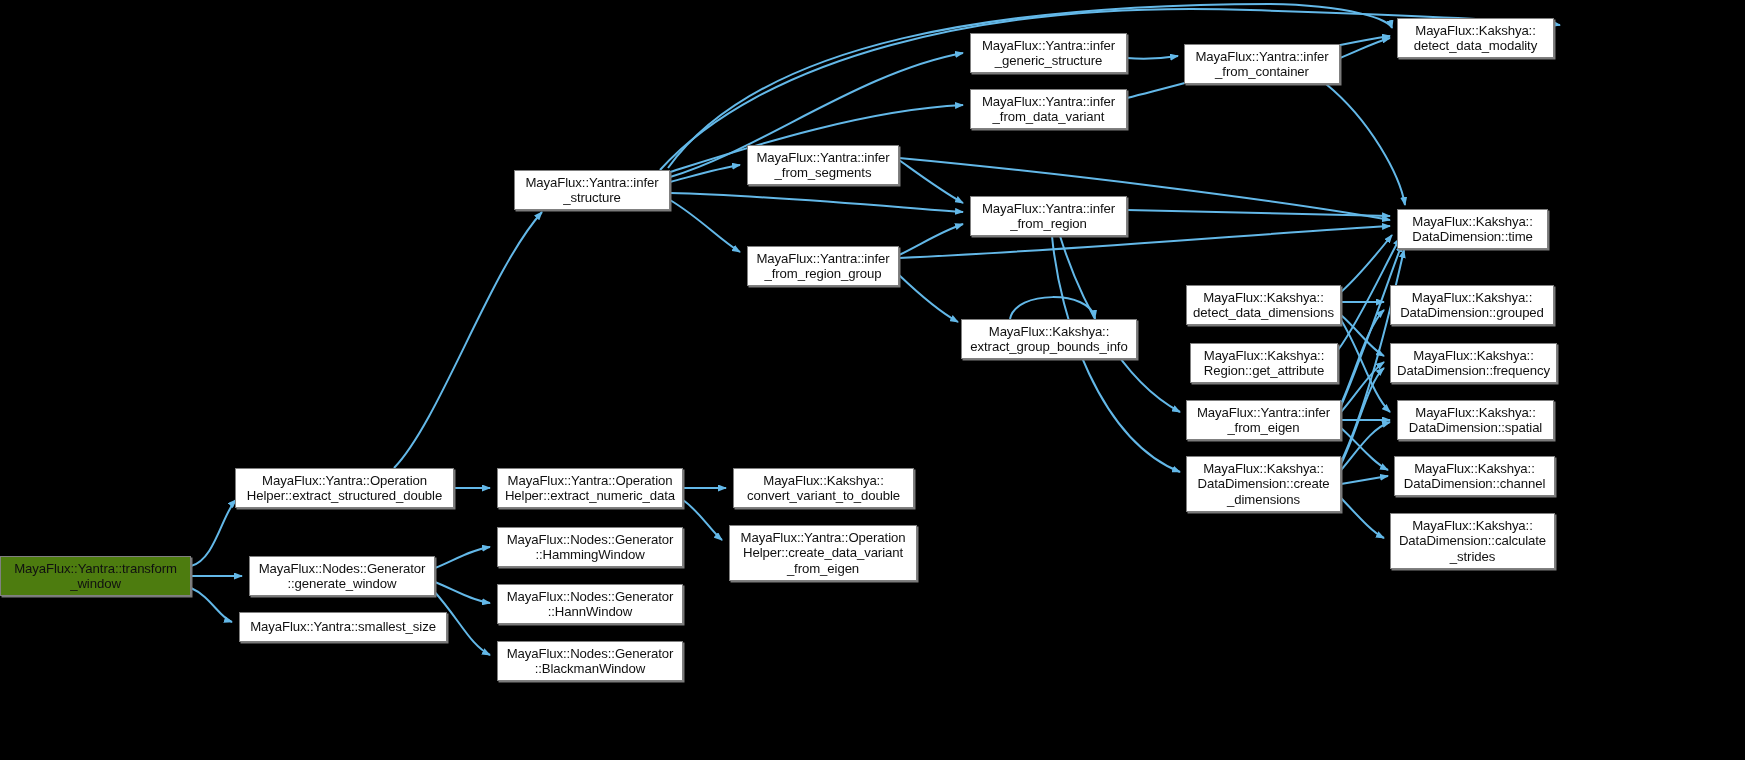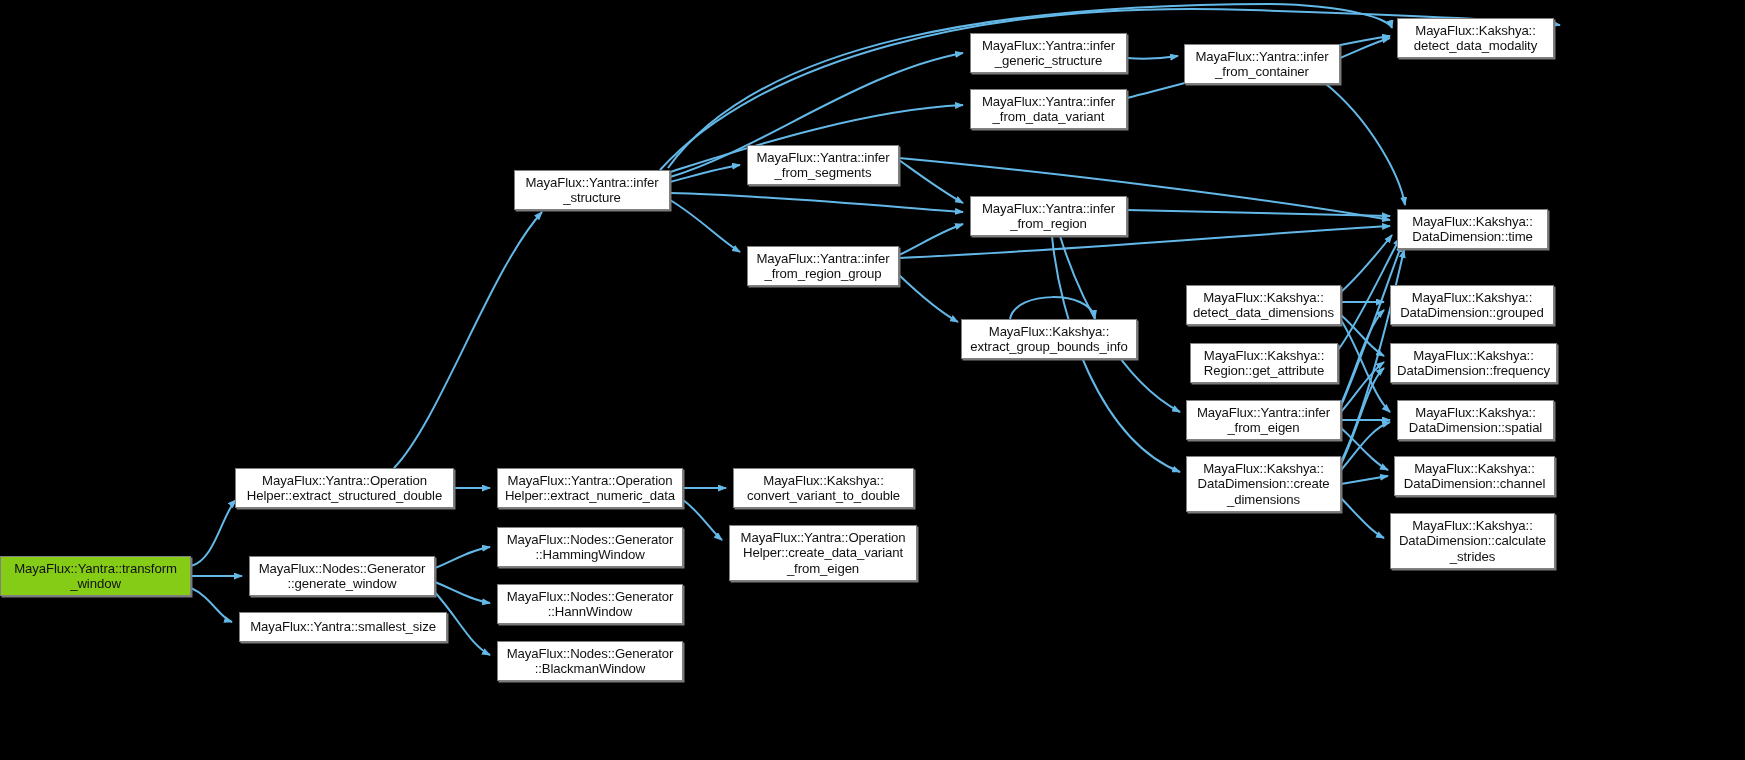--- a/index.html
+++ b/index.html
@@ -34,21 +34,21 @@
     line-height: 15.5px;
     text-align: center;
     display: flex;
     align-items: center;
     justify-content: center;
     padding: 14px 4px;
     white-space: pre-line;
     letter-spacing: -0.1px;
   }
   .node.root {
-    background: #84cc16;
+    background: #4d7c0f;
   }
 </style>
 </head>
 <body>
 
 <div id="canvas">
   <svg class="edges" xmlns="http://www.w3.org/2000/svg">
     <defs>
       <marker id="arrow" markerWidth="9" markerHeight="7" refX="8" refY="3.5" orient="auto" markerUnits="userSpaceOnUse">
         <polygon points="0 0, 9 3.5, 0 7" fill="#63b8e8"></polygon>

